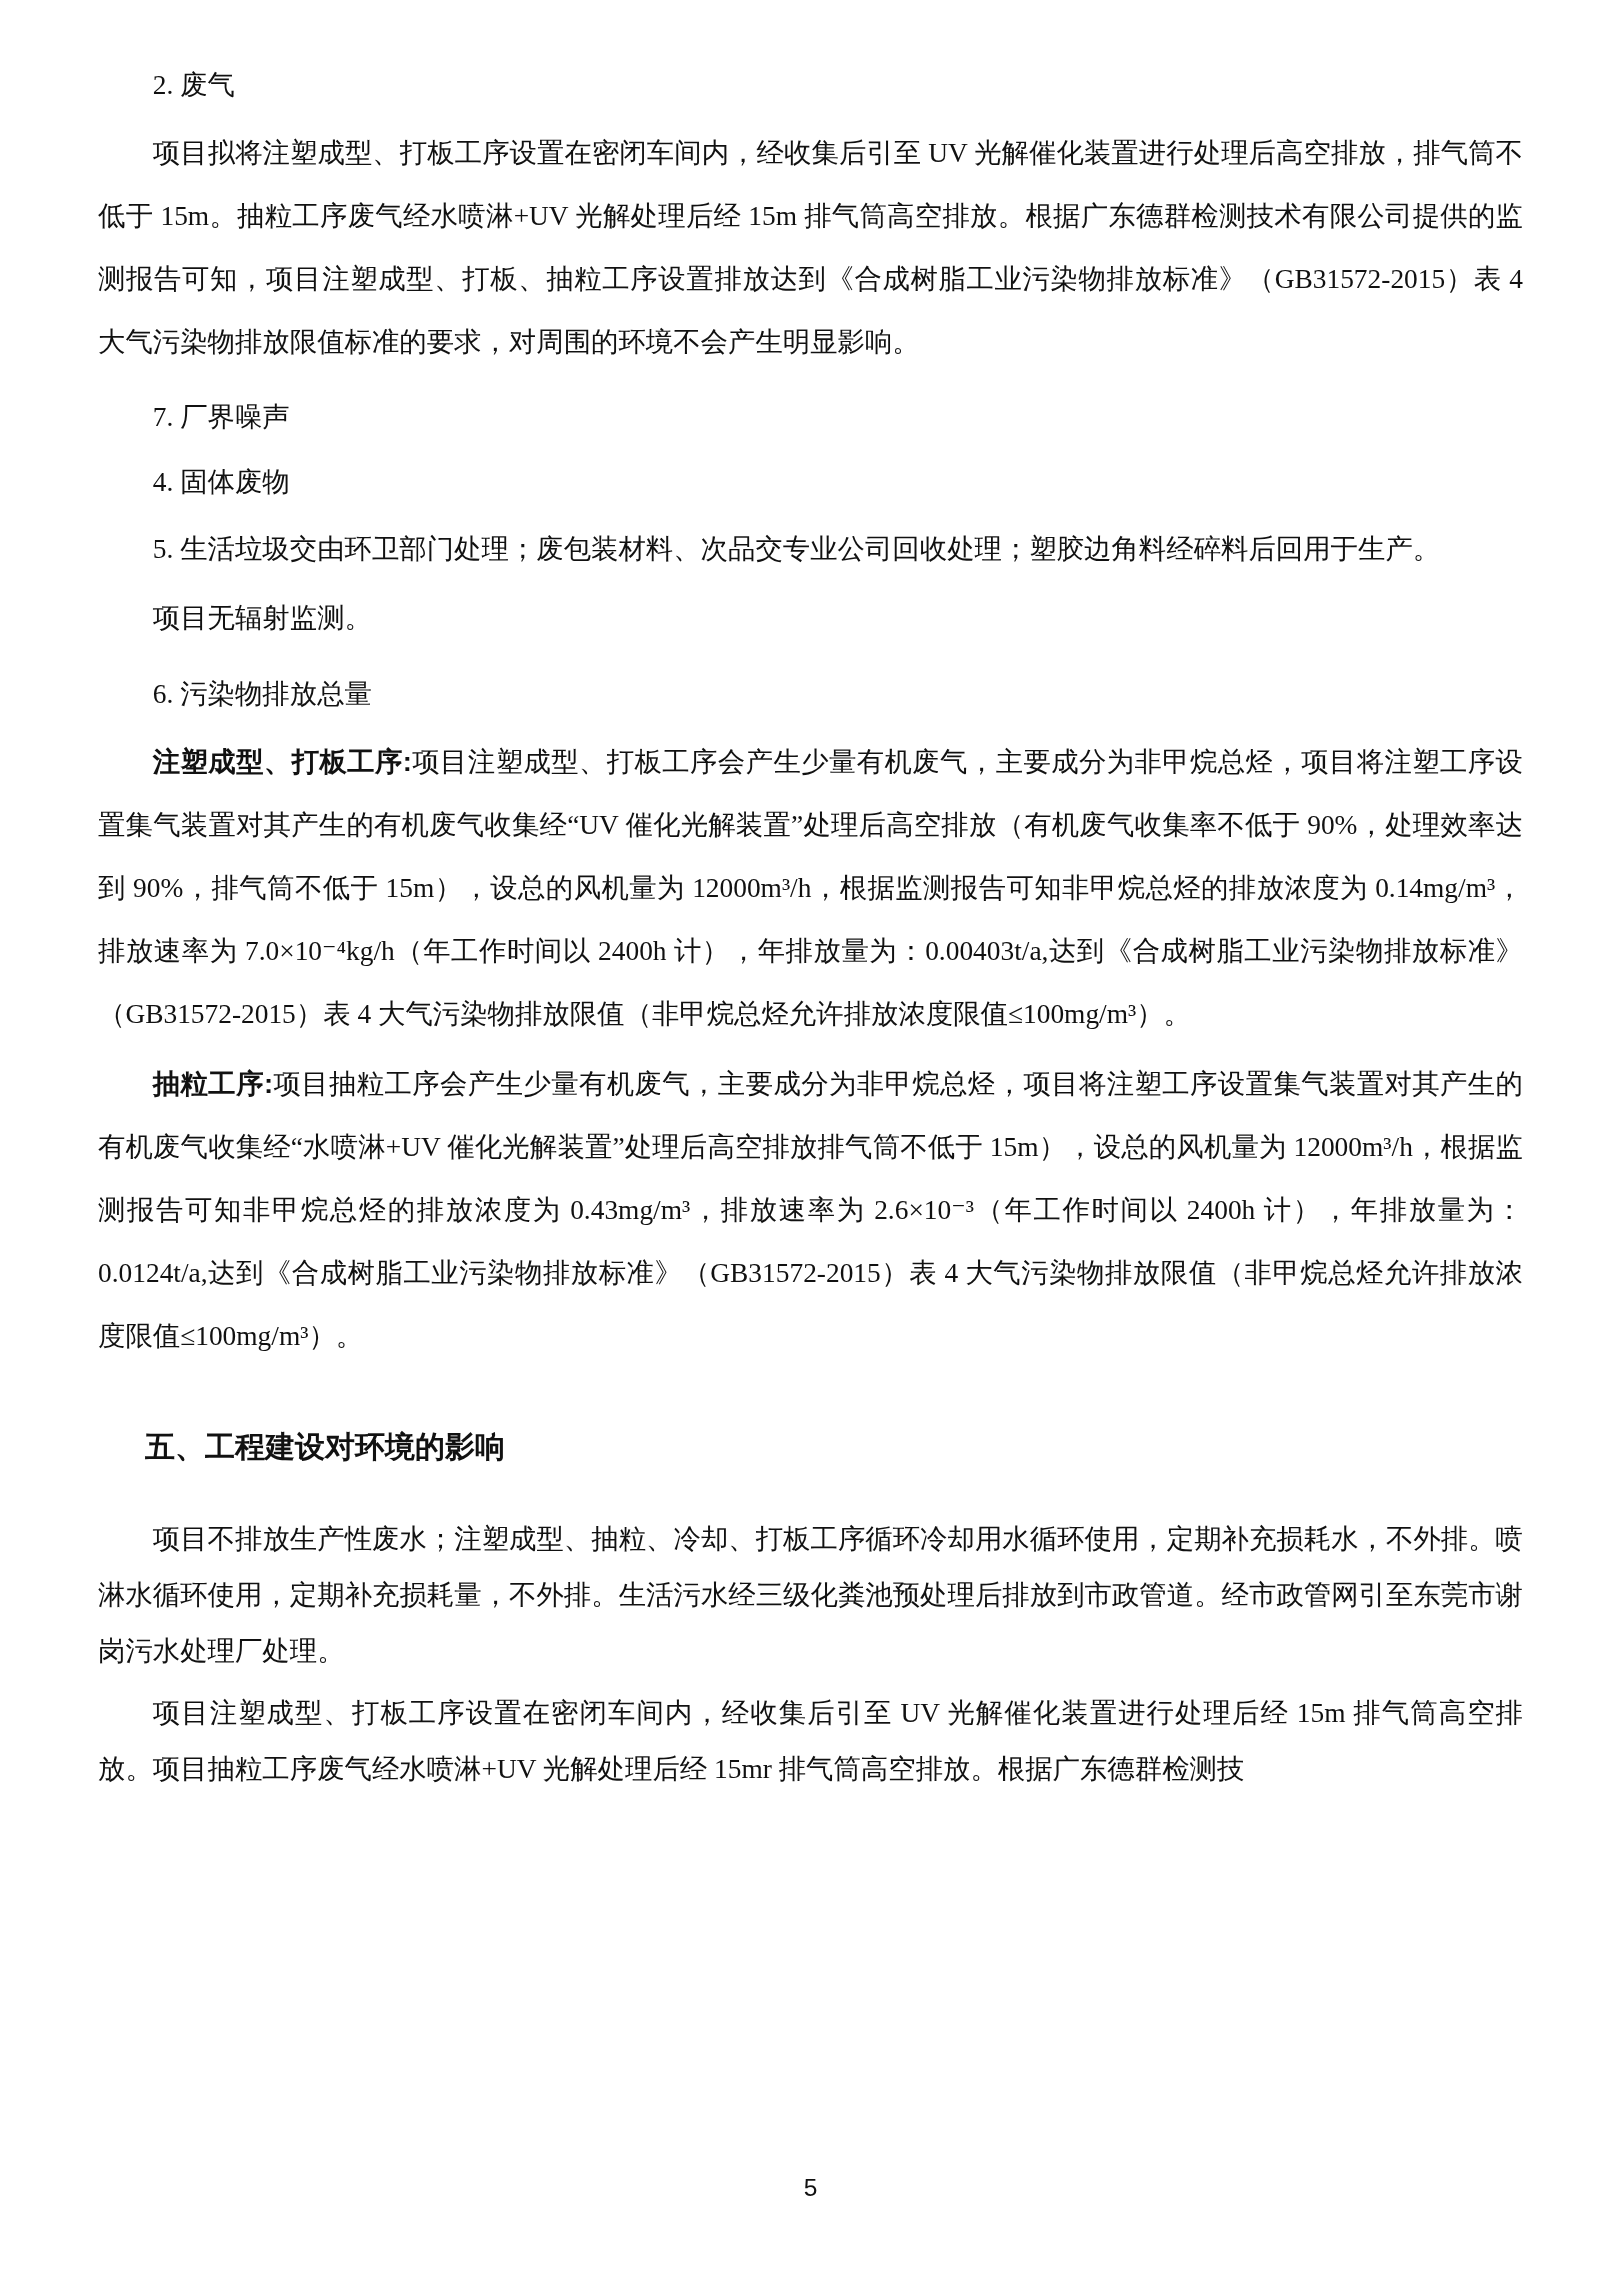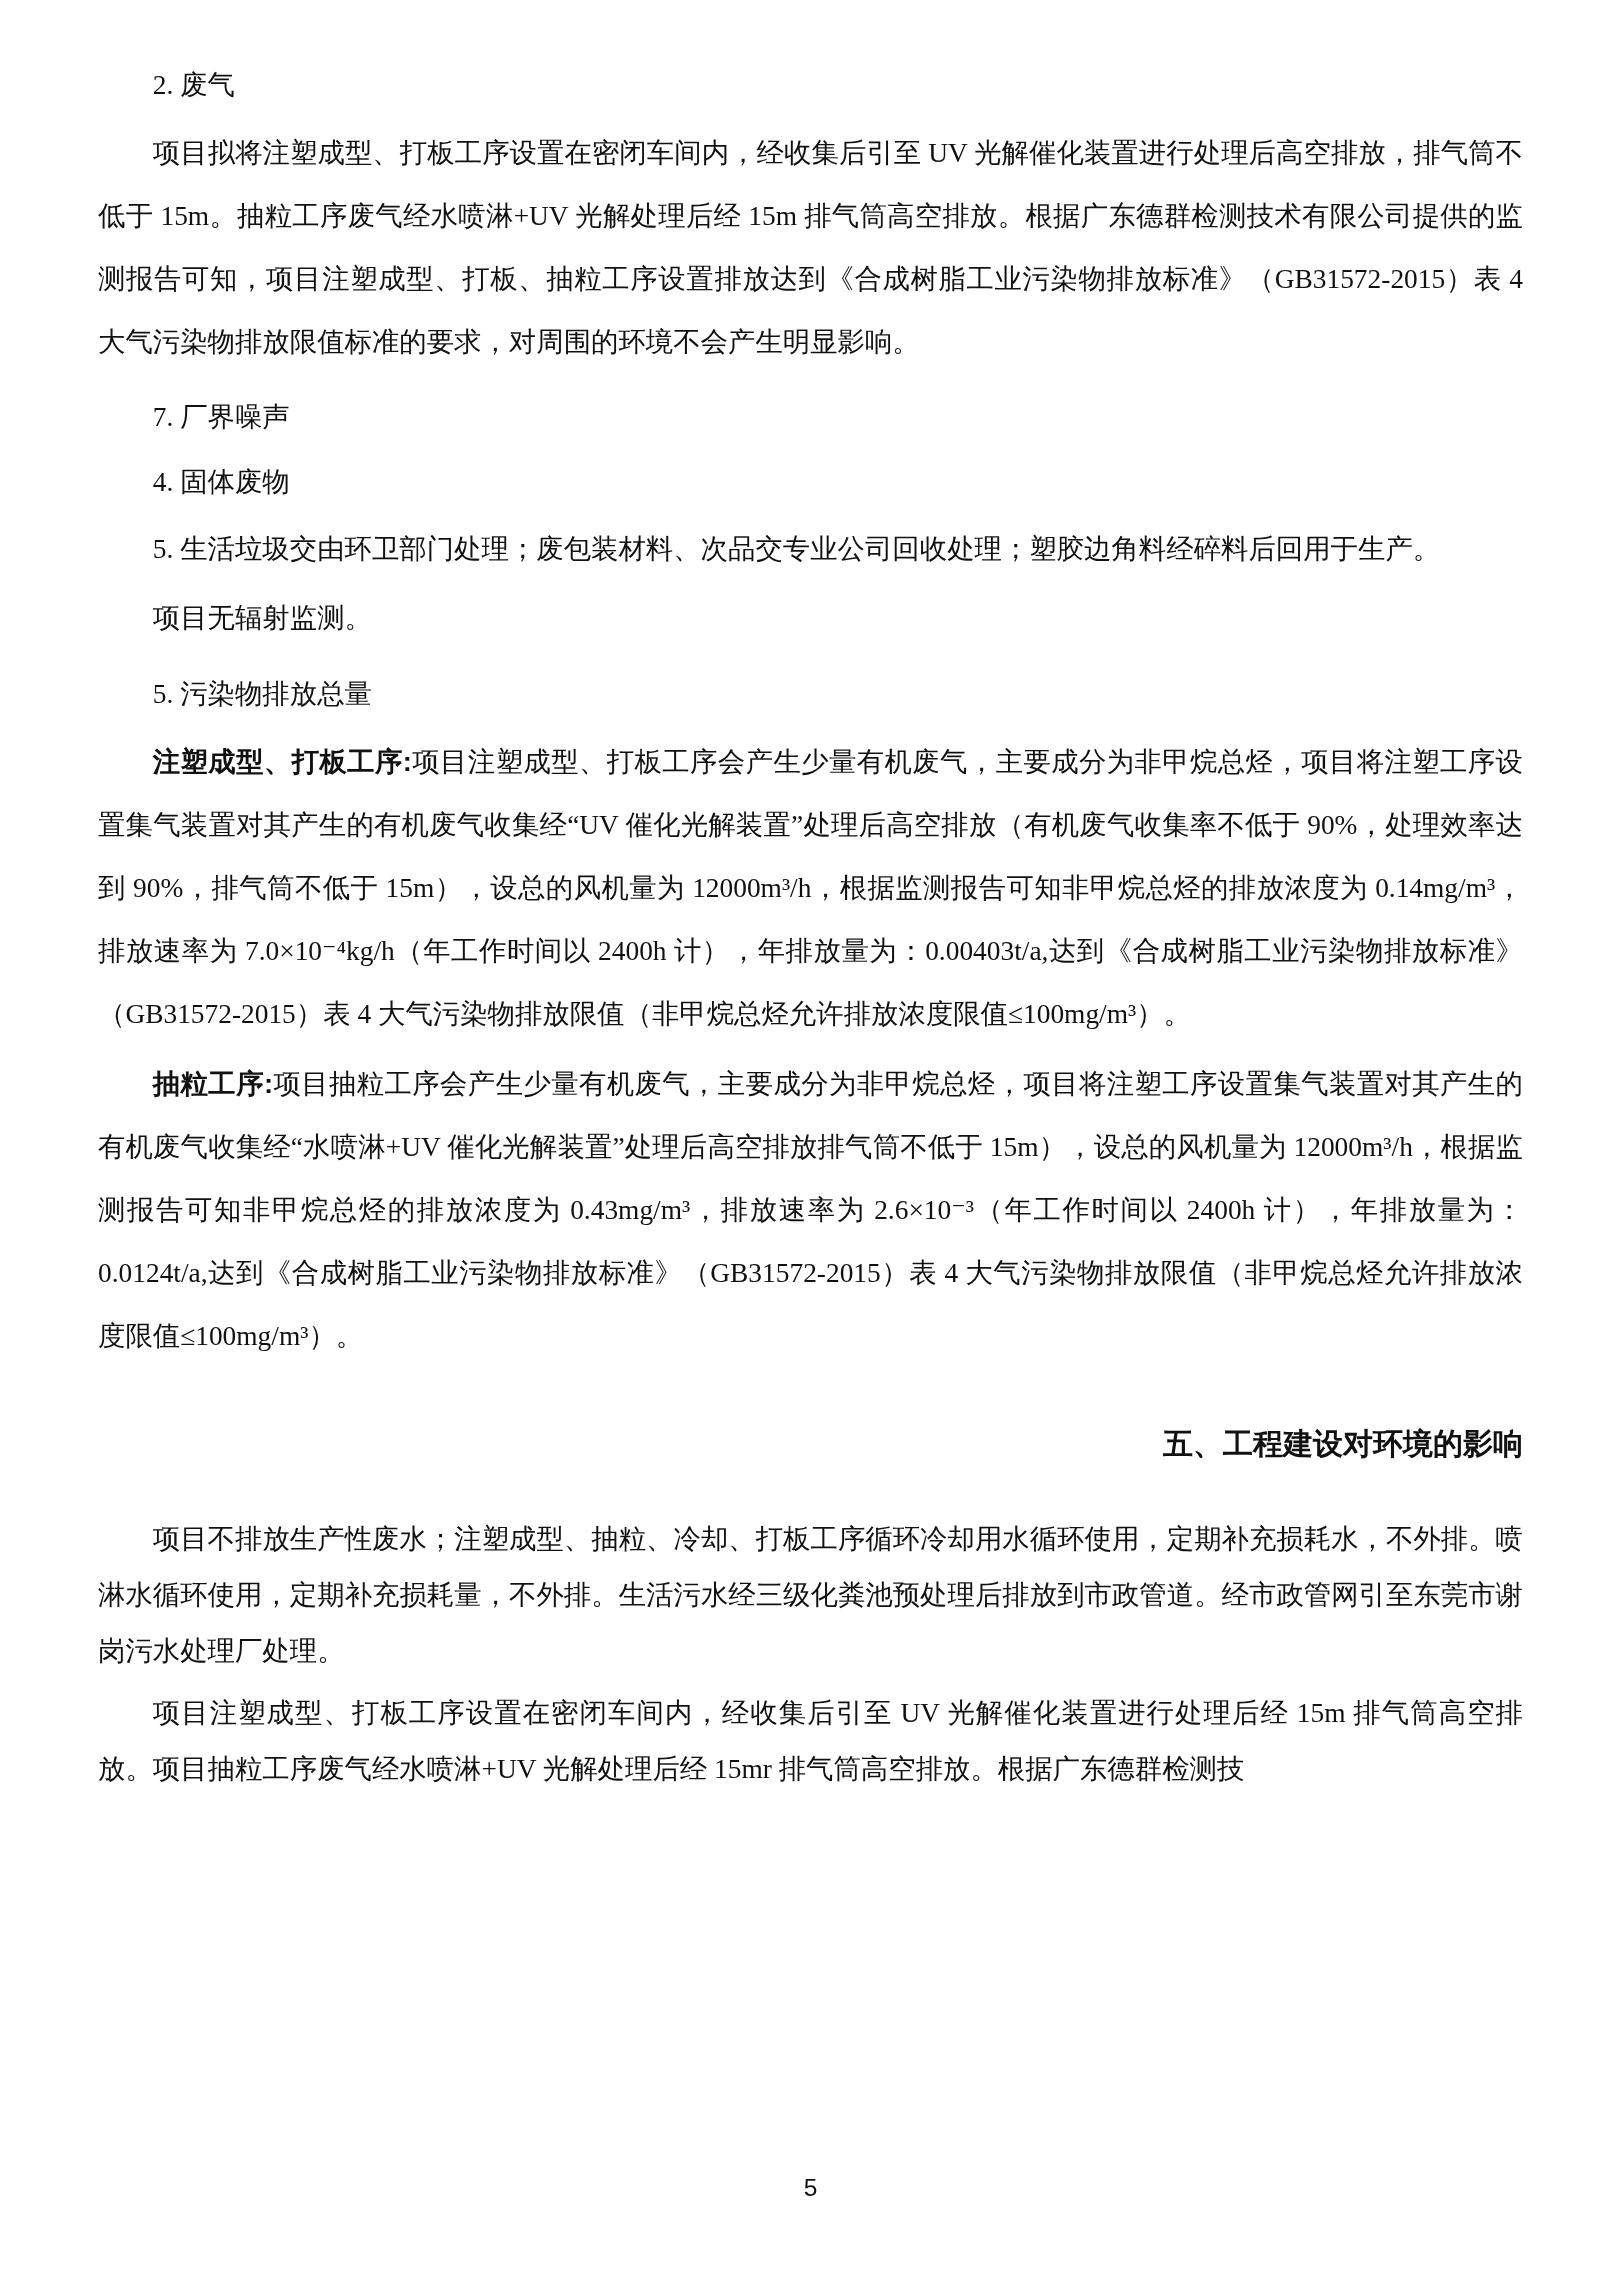--- a/index.html
+++ b/index.html
@@ -40,27 +40,26 @@
     text-indent: 2em;
     white-space: pre-wrap;
   }
   .para.tight { line-height: 56px; }
   .para + .para { margin-top: 5.9px; }
   .lead {
     font-family: "Liberation Sans", "DejaVu Sans", sans-serif;
     font-weight: bold;
   }
   .chapter-h {
-    font-family: Liberation Mono, monospace;
+    font-family: Liberation Serif, serif;
     font-weight: bold;
     font-size: 30px;
     line-height: 43px;
     margin: 57px 0 43px 0;
     padding-left: 47px;
-    text-align: right;
   }
   .page-footer {
     position: absolute;
     left: 0;
     top: 2174px;
     width: 100%;
     text-align: center;
     font-size: 24.5px;
     font-family: "Liberation Sans", "DejaVu Sans", sans-serif;
     color: #111111;
@@ -78,21 +77,21 @@
   <p class="sec-h">7. 厂界噪声</p>
 
 
   <p class="sec-h">4. 固体废物</p>
 
   <p class="para">5. 生活垃圾交由环卫部门处理；废包装材料、次品交专业公司回收处理；塑胶边角料经碎料后回用于生产。</p>
 
 
   <p class="para">项目无辐射监测。</p>
 
-  <p class="sec-h">5. 污染物排放总量</p>
+  <p class="sec-h">6. 污染物排放总量</p>
 
   <p class="para"><span class="lead">注塑成型、打板工序:</span><span>项目注塑成型、打板工序会产生少量有机废气，主要成分为非甲烷总烃，项目将注塑工序设置集气装置对其产生的有机废气收集经“UV 催化光解装置”处理后高空排放（有机废气收集率不低于 90%，处理效率达到 90%，排气筒不低于 15m），设总的风机量为 12000m³/h，根据监测报告可知非甲烷总烃的排放浓度为 0.14mg/m³，排放速率为 7.0×10⁻⁴kg/h（年工作时间以 2400h 计），年排放量为：0.00403t/a,达到《合成树脂工业污染物排放标准》（GB31572-2015）表 4 大气污染物排放限值（非甲烷总烃允许排放浓度限值≤100mg/m³）。</span></p>
 
   <p class="para"><span class="lead">抽粒工序:</span><span>项目抽粒工序会产生少量有机废气，主要成分为非甲烷总烃，项目将注塑工序设置集气装置对其产生的有机废气收集经“水喷淋+UV 催化光解装置”处理后高空排放排气筒不低于 15m），设总的风机量为 12000m³/h，根据监测报告可知非甲烷总烃的排放浓度为 0.43mg/m³，排放速率为 2.6×10⁻³（年工作时间以 2400h 计），年排放量为：0.0124t/a,达到《合成树脂工业污染物排放标准》（GB31572-2015）表 4 大气污染物排放限值（非甲烷总烃允许排放浓度限值≤100mg/m³）。</span></p>
 
   <h2 class="chapter-h">五、工程建设对环境的影响</h2>
 
   <p class="para tight">项目不排放生产性废水；注塑成型、抽粒、冷却、打板工序循环冷却用水循环使用，定期补充损耗水，不外排。喷淋水循环使用，定期补充损耗量，不外排。生活污水经三级化粪池预处理后排放到市政管道。经市政管网引至东莞市谢岗污水处理厂处理。</p>
 
   <p class="para tight">项目注塑成型、打板工序设置在密闭车间内，经收集后引至 UV 光解催化装置进行处理后经 15m 排气筒高空排放。项目抽粒工序废气经水喷淋+UV 光解处理后经 15mr 排气筒高空排放。根据广东德群检测技</p>

